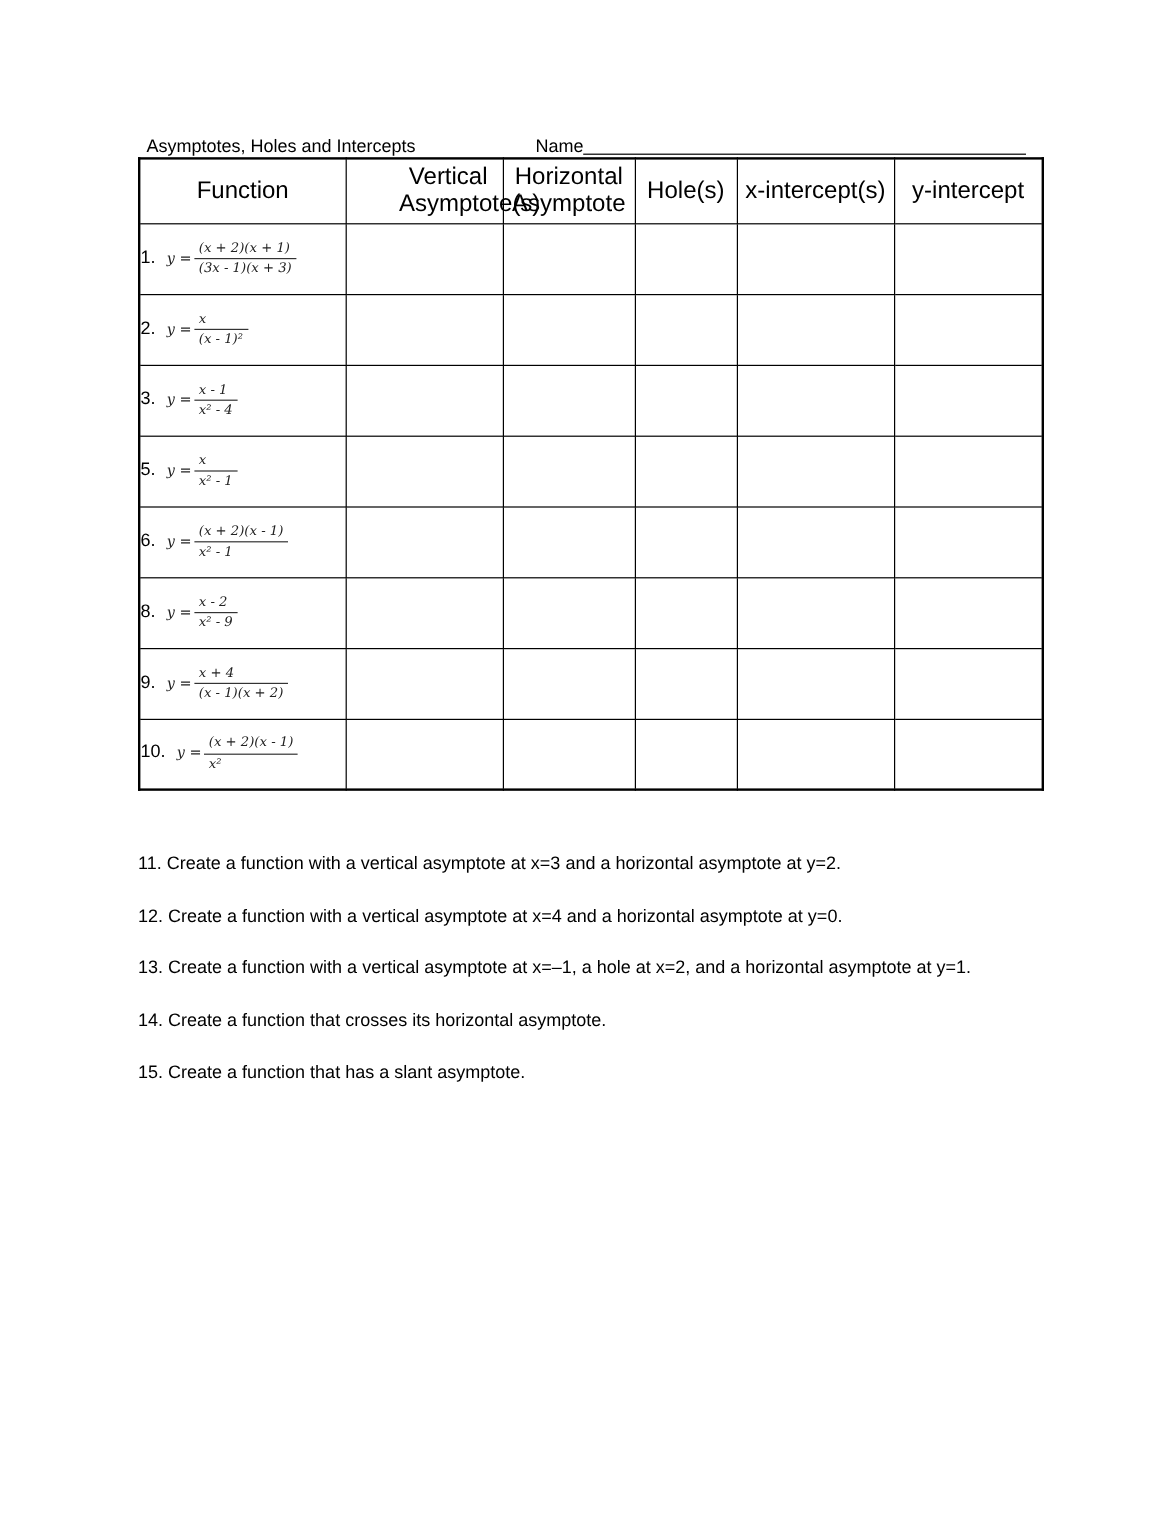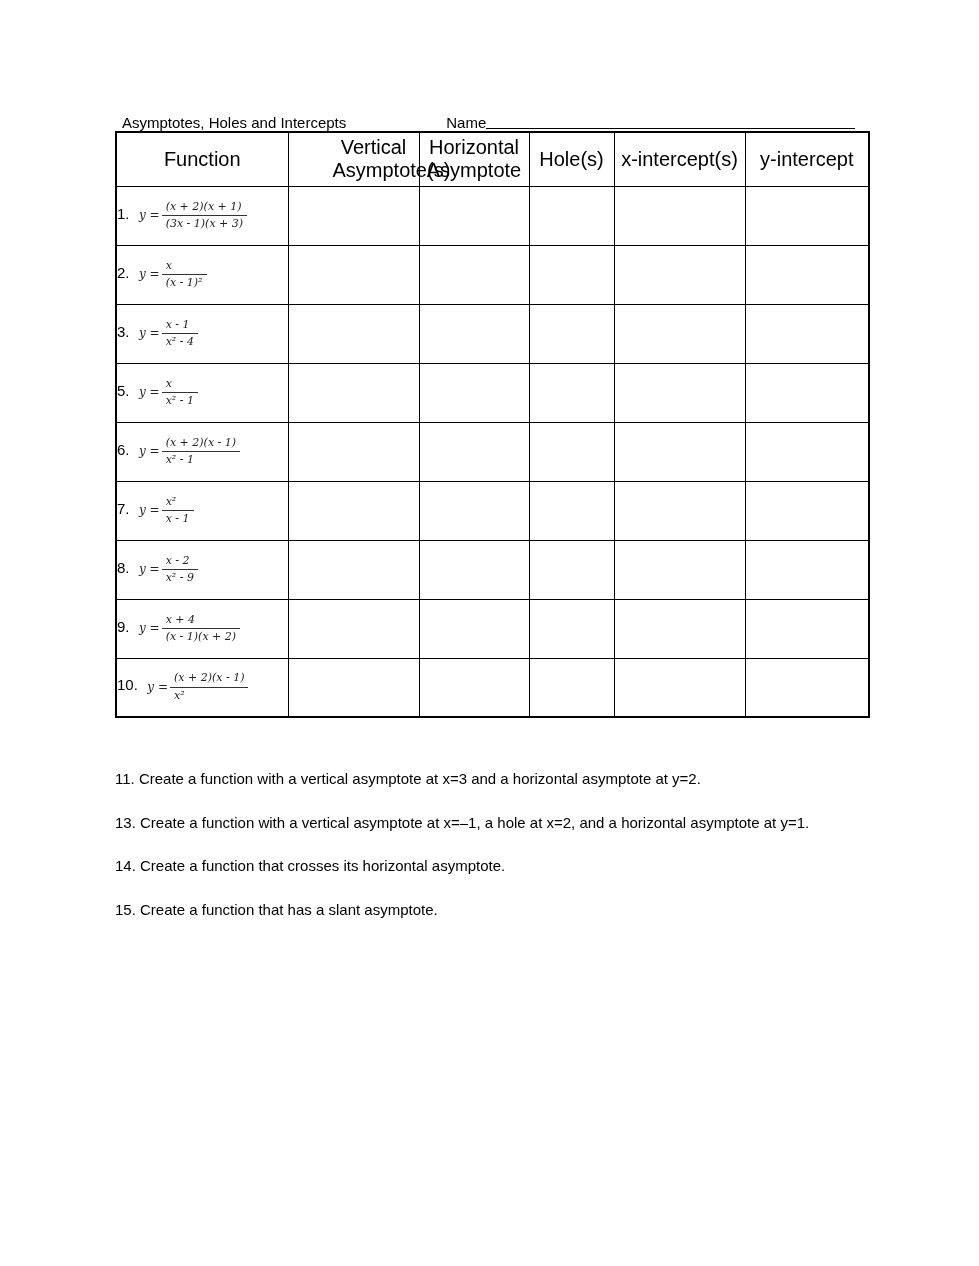--- a/index.html
+++ b/index.html
@@ -135,33 +135,20 @@
         <span class="yeq">y =</span><span class="fraction"><span class="numer">(x + 2)(x - 1)</span><span class="denom">x² - 1</span></span>
       </span>
     </td>
     <td></td>
     <td></td>
     <td></td>
     <td></td>
     <td></td>
   </tr>
 
-  <tr>
-    <td class="func-cell">
-      <span class="qnum">7.</span>
-      <span class="math">
-        <span class="yeq">y =</span><span class="fraction"><span class="numer">x²</span><span class="denom">x - 1</span></span>
-      </span>
-    </td>
-    <td></td>
-    <td></td>
-    <td></td>
-    <td></td>
-    <td></td>
-  </tr>
 
   <tr>
     <td class="func-cell">
       <span class="qnum">8.</span>
       <span class="math">
         <span class="yeq">y =</span><span class="fraction"><span class="numer">x - 2</span><span class="denom">x² - 9</span></span>
       </span>
     </td>
     <td></td>
     <td></td>
@@ -195,18 +182,19 @@
     <td></td>
     <td></td>
     <td></td>
     <td></td>
   </tr>
 </tbody>
   </table>
 
   <div class="questions" id="questions">
       <p class="question">11. Create a function with a vertical asymptote at x=3 and a horizontal asymptote at y=2.</p>
+      <p class="question">12. Create a function with a vertical asymptote at x=4 and a horizontal asymptote at y=0.</p>
       <p class="question">13. Create a function with a vertical asymptote at x=–1, a hole at x=2, and a horizontal asymptote at y=1.</p>
       <p class="question">14. Create a function that crosses its horizontal asymptote.</p>
       <p class="question">15. Create a function that has a slant asymptote.</p>
     </div>
 
 </div>
 
 </body></html>

